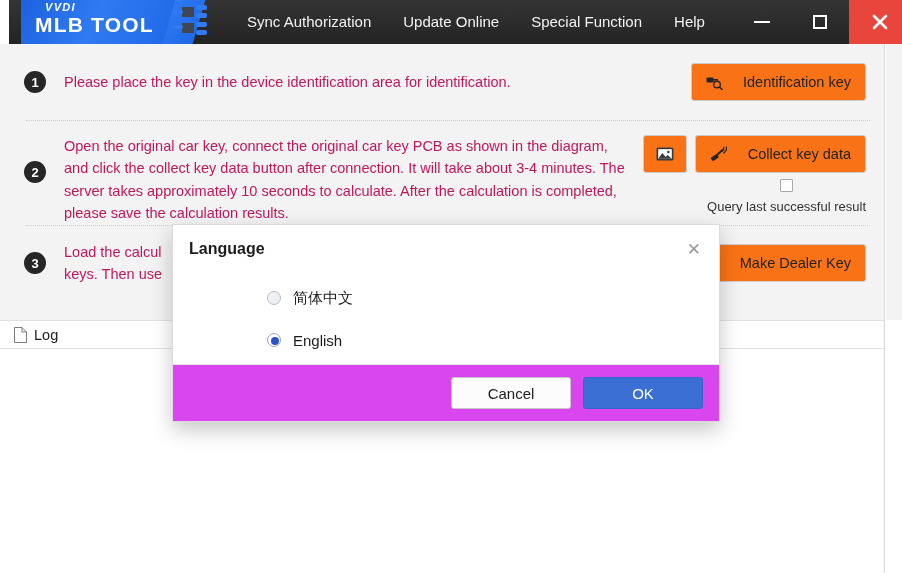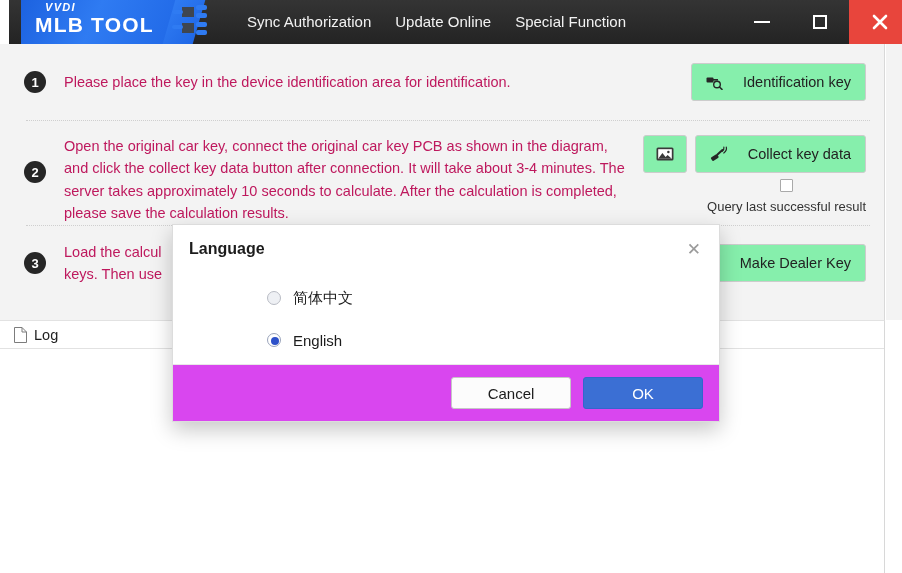--- a/index.html
+++ b/index.html
@@ -75,21 +75,21 @@
   .logo-chip {
     position: absolute;
     left: 147px; top: 3px;
     z-index: 4;
     width: 44px; height: 38px;
   }
 
   .menu {
     display: flex;
     align-items: center;
-    gap: 0px;
+    gap: 8px;
     margin-left: 18px;
     flex: 1 1 auto;
   }
   .menu-item {
     color: #f2f2f2;
     font-size: 15px;
     padding: 0 12px;
     line-height: 44px;
     white-space: nowrap;
     cursor: default;
@@ -165,21 +165,21 @@
     align-items: flex-end;
     gap: 6px;
   }
   .act-row {
     display: flex;
     align-items: center;
     gap: 8px;
   }
 
   .btn {
-    background: #86efac;
+    background: #f97316;
     border: 1px solid #cccccc;
     border-radius: 3px;
     font-size: 14.5px;
     color: #222222;
     padding: 10px 14px;
     display: inline-flex;
     align-items: center;
     gap: 20px;
     cursor: pointer;
     white-space: nowrap;
@@ -395,20 +395,21 @@
         <rect x="28" y="27" width="11" height="5" rx="2" fill="#2f7bf2"></rect>
         <rect x="4" y="7" width="11" height="4" rx="2" fill="#2f7bf2"></rect>
         <rect x="4" y="22" width="11" height="4" rx="2" fill="#2f7bf2"></rect>
       </svg>
     </div>
 
     <div class="menu">
       <div class="menu-item">Sync Authorization</div>
       <div class="menu-item">Update Online</div>
       <div class="menu-item">Special Function</div>
+      <div class="menu-item">Help</div>
     </div>
 
     <div class="wincontrols">
       <div class="wc">
         <div class="wc-min-bar"></div>
       </div>
       <div class="wc">
         <div class="wc-max-box"></div>
       </div>
       <div class="wc wc-close">

